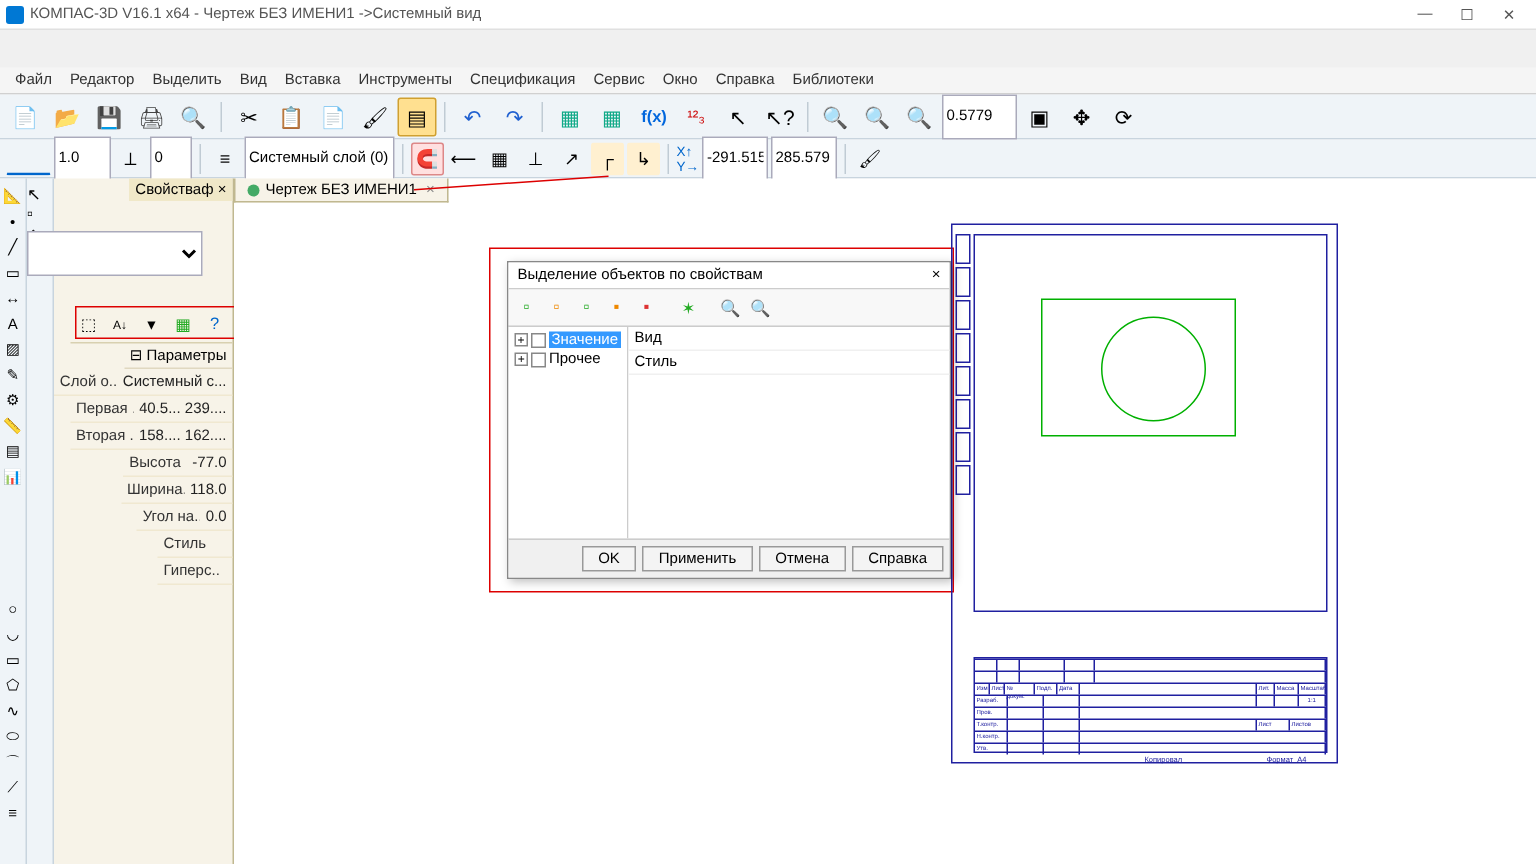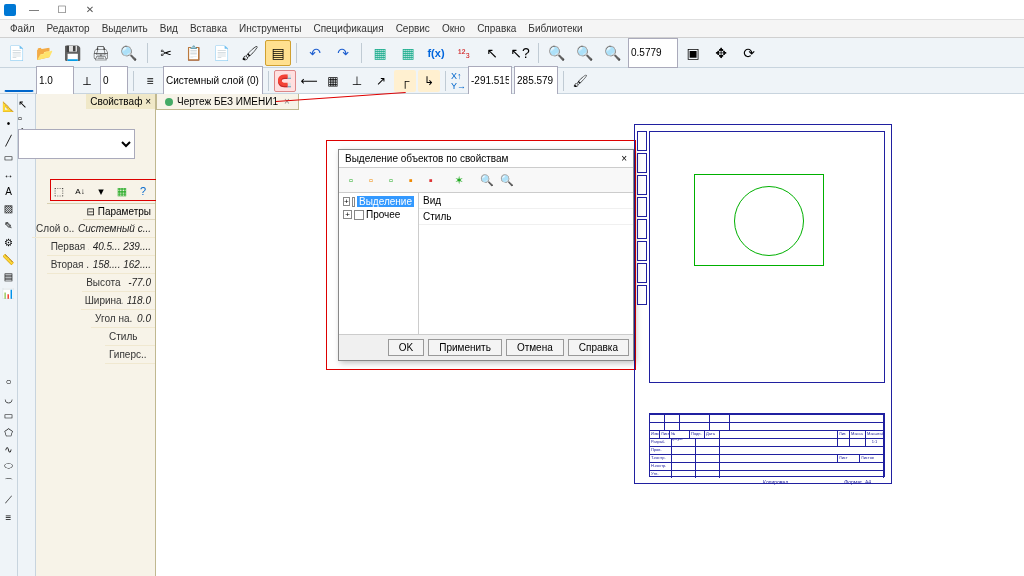--- a/index.html
+++ b/index.html
@@ -5,21 +5,21 @@
 * { box-sizing: border-box; margin: 0; padding: 0; font-family: "Segoe UI", Tahoma, sans-serif; }
 body { width: 1024px; height: 576px; overflow: hidden; background: #f0f0f0; font-size: 11px; }
 
 
 .titlebar { height: 20px; background: #fff; display: flex; align-items: center; padding: 0 4px; border-bottom: 1px solid #e0e0e0; }
 .titlebar .app-icon { width: 12px; height: 12px; background: #0078d4; border-radius: 2px; margin-right: 4px; }
 .titlebar .title { color: #555; font-size: 10px; flex: 1; }
 .titlebar .winbtn { width: 28px; height: 18px; display: flex; align-items: center; justify-content: center; color: #555; font-size: 10px; }
 
 
-.menubar { height: 18px; background: #f5f5f5; display: flex; align-items: center; padding: 0 4px; border-bottom: 1px solid #d0d0d0; }
+.menubar { height: 18px; background: #f5f5f5; display: flex; align-items: center; padding: 0 4px; border-bottom: 1px solid #d0d0d0; margin-top: 25px; }
 .menubar span { padding: 2px 6px; font-size: 10px; color: #333; }
 
 
 .toolbar-row { background: #eff4f8; border-bottom: 1px solid #c8d4de; display: flex; align-items: center; padding: 2px 4px; gap: 2px; }
 .tbtn { width: 22px; height: 22px; border: 1px solid transparent; display: flex; align-items: center; justify-content: center; border-radius: 2px; font-size: 12px; }
 .tbtn.big { width: 26px; height: 26px; font-size: 14px; }
 .tsep { width: 1px; height: 20px; background: #c0cbd4; margin: 0 3px; }
 .tcombo { height: 18px; border: 1px solid #aab; background: #fff; font-size: 10px; padding: 14px 2px; }
 
 
@@ -30,21 +30,21 @@
 
 
 .prop-panel { width: 120px; background: #f7f3e8; border-right: 1px solid #c0b890; display: flex; flex-direction: column; align-items: flex-end; }
 .prop-title { background: #f0e8c8; padding: 2px 4px; font-size: 10px; display: flex; justify-content: space-between; }
 .prop-combo { margin: 20px; }
 .prop-toolbar { display: flex; gap: 1px; padding: 2px; border-bottom: 1px solid #d8d0b0; }
 .prop-toolbar .pbtn { width: 20px; height: 20px; border: 1px solid transparent; display: flex; align-items: center; justify-content: center; font-size: 11px; }
 .prop-section { padding: 2px 4px; border-bottom: 1px solid #e0d8c0; font-size: 10px; }
 .prop-row { display: flex; padding: 3px 4px; font-size: 10px; gap: 4px; border-bottom: 1px solid #f0e8d0; }
 .prop-row .lbl { width: 38px; color: #333; overflow: hidden; white-space: nowrap; }
-.prop-row .val { flex: 1; color: #222; overflow: hidden; white-space: nowrap; font-style: italic; }
+.prop-row .val { flex: 1; color: #222; overflow: hidden; white-space: nowrap; }
 
 
 .canvas-wrap { flex: 1; background: #fff; position: relative; }
 .doc-tab { position: absolute; top: 0; left: 0; background: #f7f3e8; border: 1px solid #c0b890; border-top: none; padding: 2px 8px; font-size: 10px; display: flex; align-items: center; gap: 4px; }
 .doc-tab .dot { width: 8px; height: 8px; background: #4a6; border-radius: 50%; }
 .doc-tab .x { color: #888; margin-left: 2px; }
 
 
 .drawing { position: absolute; left: 478px; top: 30px; width: 258px; height: 360px; border: 1px solid #2020a0; }
 .drawing .inner-frame { position: absolute; left: 14px; top: 6px; right: 6px; bottom: 100px; border: 1px solid #2020a0; }
@@ -87,20 +87,21 @@
 .ic-zoom { color: #3060c0; }
 .ic-green { color: #2a2; }
 .ic-red { color: #d33; }
 .ic-orange { color: #e80; }
 </style>
 </head>
 <body>
 
 <div class="titlebar">
   <div class="app-icon"></div>
+  <div class="title">КОМПАС-3D V16.1 x64 - Чертеж БЕЗ ИМЕНИ1 -&gt;Системный вид</div>
   <div class="winbtn">—</div>
   <div class="winbtn">☐</div>
   <div class="winbtn close">✕</div>
 </div>
 
 <div class="menubar">
   <span>Файл</span>
   <span>Редактор</span>
   <span>Выделить</span>
   <span>Вид</span>
@@ -357,21 +358,21 @@
         <div class="dbtn ic-green">✶</div>
         <div style="width:6px"></div>
         <div class="dbtn ic-zoom">🔍</div>
         <div class="dbtn ic-zoom">🔍</div>
       </div>
       <div class="dialog-body">
         <div class="dialog-tree">
           <div class="tree-item">
               <span class="exp">+</span>
               <span class="chk"></span>
-              <span class="sel" style="background:#3399ff;color:#fff;padding:0 2px">Выделение</span>
+              <span class="sel" style="background:#3399ff;color:#fff;padding:0 2px">Значение</span>
             </div>
           <div class="tree-item">
               <span class="exp">+</span>
               <span class="chk"></span>
               <span>Прочее</span>
             </div>
         </div>
         <div class="dialog-grid">
           <div class="dialog-grid-row">Вид</div>
           <div class="dialog-grid-row">Стиль</div>

